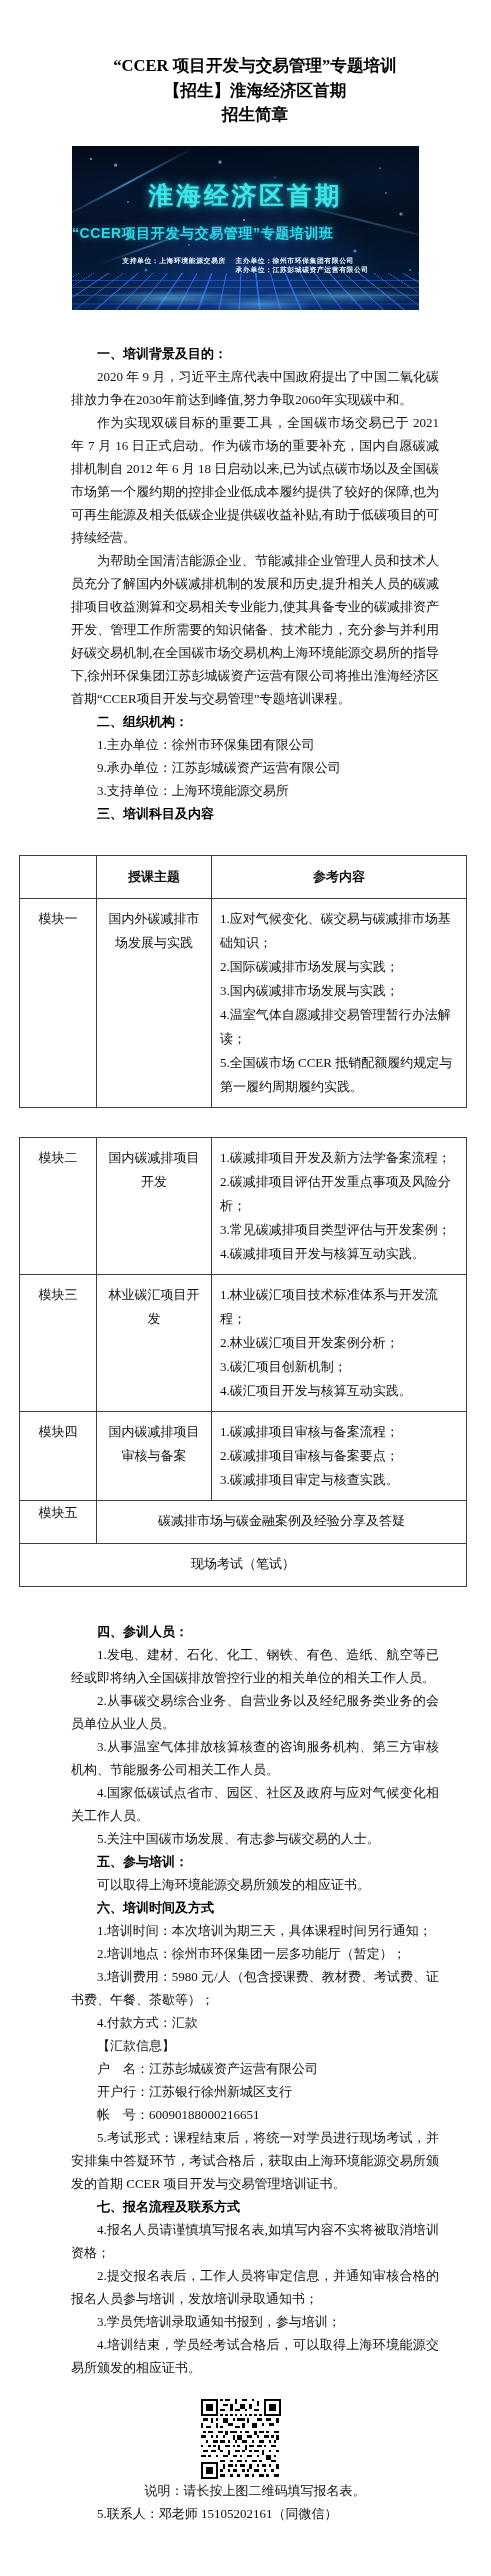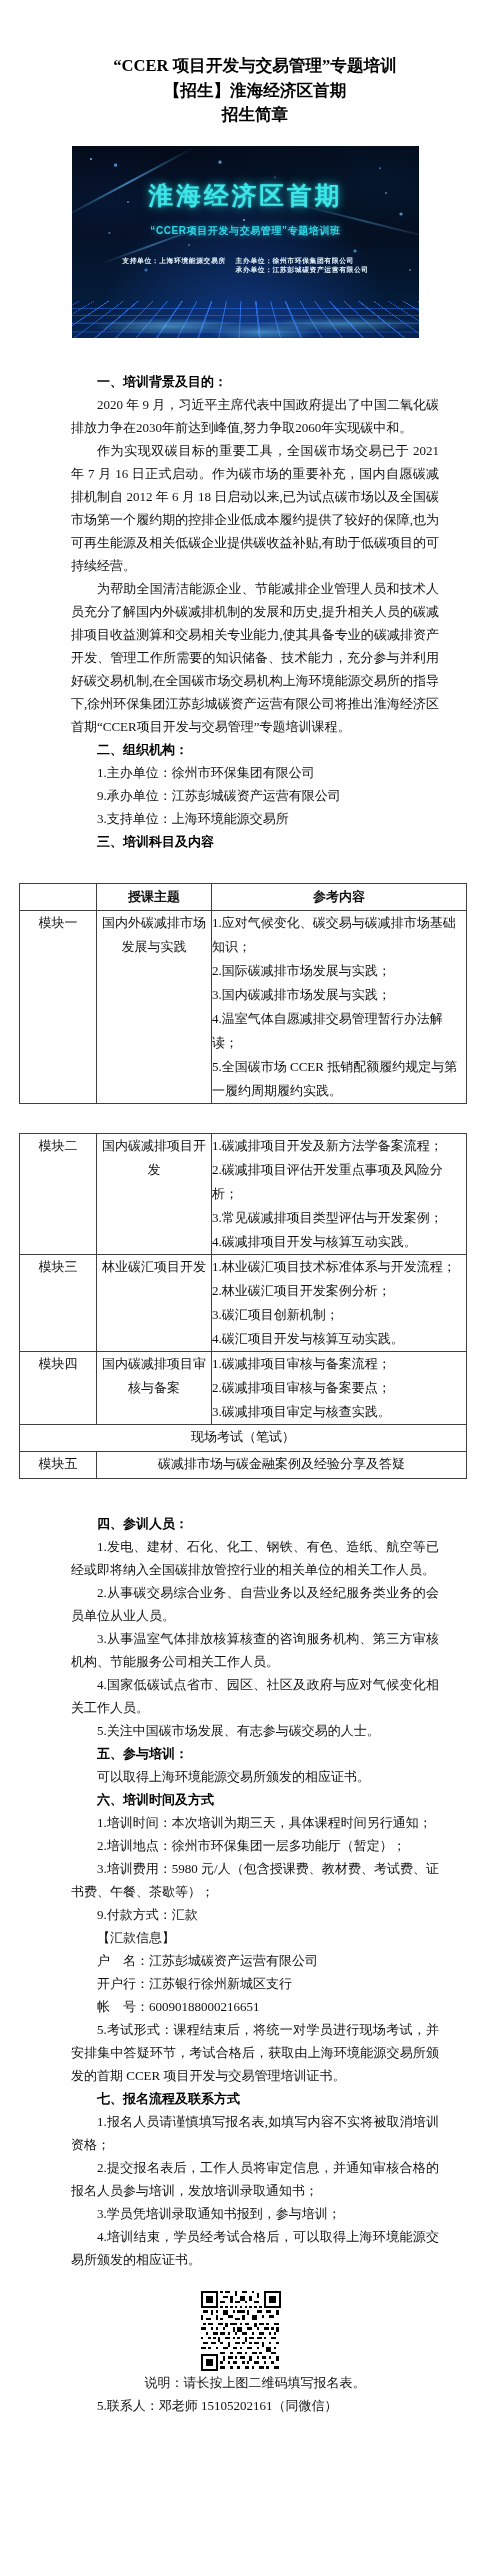--- a/index.html
+++ b/index.html
@@ -7,21 +7,21 @@
     width:491px;height:2576px;background:#ffffff;overflow:hidden;
     font-family:"Liberation Serif","DejaVu Serif",serif;color:#111;
   }
   
   .doc-title{
     margin:54px 52px 0 71px;text-align:center;
     font-size:16.6px;font-weight:bold;line-height:24.6px;color:#000;
   }
   
   .banner{
-    position:relative;width:347px;height:192px;margin:18.4px auto 0;
+    position:relative;width:347px;height:164px;margin:18.4px auto 0;
     overflow:hidden;background:
       radial-gradient(ellipse at 50% 115%, rgba(30,90,210,.55), rgba(0,0,0,0) 62%),
       radial-gradient(ellipse at 12% 30%, rgba(20,70,160,.25), rgba(0,0,0,0) 55%),
       radial-gradient(ellipse at 88% 20%, rgba(20,90,180,.2), rgba(0,0,0,0) 50%),
       linear-gradient(180deg,#010409 0%,#02070f 45%,#041b38 80%,#06224a 100%);
   }
   .streak{position:absolute;height:1.8px;border-radius:1.8px;
     background:linear-gradient(90deg,rgba(0,0,0,0),rgba(90,190,255,.65),rgba(0,0,0,0));}
   .streak.s1{width:147px;left:-18.4px;top:36px;transform:rotate(-28deg);}
   .streak.s2{width:111px;left:24.6px;top:98px;transform:rotate(-20deg);opacity:.7;}
@@ -44,39 +44,39 @@
   .floor-glow{position:absolute;left:0;right:0;bottom:0;height:39px;
     background:
       radial-gradient(ellipse at 28% 70%, rgba(120,220,255,.5), rgba(0,0,0,0) 22%),
       radial-gradient(ellipse at 55% 85%, rgba(120,220,255,.45), rgba(0,0,0,0) 20%),
       radial-gradient(ellipse at 78% 65%, rgba(120,220,255,.4), rgba(0,0,0,0) 22%),
       linear-gradient(180deg, rgba(0,0,0,0), rgba(10,40,110,.35));}
   .banner-title{position:absolute;top:38px;left:0;width:100%;text-align:center;
     font-family:"Liberation Sans","DejaVu Sans",sans-serif;font-weight:bold;
     font-size:24.6px;line-height:1;letter-spacing:3.1px;color:#3ee6ea;
     text-shadow:0 0 9.8px rgba(46,230,234,.8),0 0 2.5px rgba(46,230,234,.6);}
-  .banner-subtitle{position:absolute;top:80px;left:0;width:100%;text-align:center;
+  .banner-subtitle{position:absolute;top:80px;left:0;width:100%;
     font-family:"Liberation Sans","DejaVu Sans",sans-serif;font-weight:bold;
-    font-size:10px;line-height:1;letter-spacing:0.6px;color:#2fd8e8;
+    font-size:14px;line-height:1;letter-spacing:0.6px;color:#2fd8e8;
     text-shadow:0 0 6.1px rgba(46,214,234,.6);}
   .credits{position:absolute;top:108px;left:0;width:100%;text-align:center;}
   .credits-grid{display:inline-grid;grid-template-columns:auto auto;column-gap:9.8px;
     font-family:"Liberation Sans","DejaVu Sans",sans-serif;font-weight:bold;
     font-size:6.8px;line-height:9.2px;letter-spacing:0.6px;color:#e4f3fa;text-align:left;}
   
   .content{padding:0 52px 0 71px;font-size:13px;line-height:23px;}
   .sec-h{font-family:"Liberation Sans","DejaVu Sans",sans-serif;font-weight:bold;
     font-size:13px;line-height:23px;margin:0;text-indent:2em;color:#000;}
   .content p{margin:0;text-indent:2em;text-align:justify;}
   .mt-sec{margin-top:33px;}
   
   table.mod{border-collapse:collapse;table-layout:fixed;width:446px;
     margin-left:-52px;font-size:13px;}
   table.mod td,table.mod th{border:0.6px solid #404040;vertical-align:top;
-    font-weight:normal;padding:0;}
+    font-weight:normal;padding:8px;}
   table.mod th{height:26.4px;vertical-align:middle;text-align:center;font-weight:bold;}
   td.cell-label{text-align:center;padding-top:6.1px;line-height:24px;}
   td.cell-topic{text-align:center;padding:6.1px 13.5px 0;line-height:24px;}
   td.cell-items{padding:6.1px 4.9px 3.7px 8.6px;}
   td.cell-items p{line-height:24px;text-indent:0;text-align:left;margin:0;}
   td.cell-center{height:26px;vertical-align:middle;text-align:center;}
   .t1{margin-top:29.5px;}
   .t2{margin-top:29px;}
   
   .qr{width:80px;height:80px;margin:19.6px 0 0 130px;}
@@ -183,54 +183,54 @@
     <tr>
       <td class="cell-label">模块四</td>
       <td class="cell-topic">国内碳减排项目审核与备案</td>
       <td class="cell-items">
         <p>1.碳减排项目审核与备案流程；</p>
         <p>2.碳减排项目审核与备案要点；</p>
         <p>3.碳减排项目审定与核查实践。</p>
       </td>
     </tr>
     <tr>
-      <td class="cell-center" colspan="3">现场考试（笔试）</td>
-    </tr>
-    <tr>
       <td class="cell-label" style="padding-top:0">
         <div class="cell-center" style="border:none">模块五</div>
       </td>
       <td class="cell-center" colspan="2">碳减排市场与碳金融案例及经验分享及答疑</td>
+    </tr>
+    <tr>
+      <td class="cell-center" colspan="3">现场考试（笔试）</td>
     </tr>
   </tbody>
     </table>
 
   <h3 class="sec-h mt-sec">四、参训人员：</h3>
   <p>1.发电、建材、石化、化工、钢铁、有色、造纸、航空等已经或即将纳入全国碳排放管控行业的相关单位的相关工作人员。</p>
   <p>2.从事碳交易综合业务、自营业务以及经纪服务类业务的会员单位从业人员。</p>
   <p>3.从事温室气体排放核算核查的咨询服务机构、第三方审核机构、节能服务公司相关工作人员。</p>
   <p>4.国家低碳试点省市、园区、社区及政府与应对气候变化相关工作人员。</p>
   <p>5.关注中国碳市场发展、有志参与碳交易的人士。</p>
 
   <h3 class="sec-h">五、参与培训：</h3>
   <p>可以取得上海环境能源交易所颁发的相应证书。</p>
 
   <h3 class="sec-h">六、培训时间及方式</h3>
   <p>1.培训时间：本次培训为期三天，具体课程时间另行通知；</p>
   <p>2.培训地点：徐州市环保集团一层多功能厅（暂定）；</p>
   <p>3.培训费用：5980 元/人（包含授课费、教材费、考试费、证书费、午餐、茶歇等）；</p>
-  <p>9.付款方式：汇款</p>
+  <p>4.付款方式：汇款</p>
   <p>【汇款信息】</p>
   <p>户　名：江苏彭城碳资产运营有限公司</p>
   <p>开户行：江苏银行徐州新城区支行</p>
   <p>帐　号：60090188000216651</p>
   <p>5.考试形式：课程结束后，将统一对学员进行现场考试，并安排集中答疑环节，考试合格后，获取由上海环境能源交易所颁发的首期 CCER 项目开发与交易管理培训证书。</p>
 
   <h3 class="sec-h">七、报名流程及联系方式</h3>
-  <p class="gap-top">1.报名人员请谨慎填写报名表,如填写内容不实将被取消培训资格；</p>
+  <p class="gap-top">4.报名人员请谨慎填写报名表,如填写内容不实将被取消培训资格；</p>
   <p>2.提交报名表后，工作人员将审定信息，并通知审核合格的报名人员参与培训，发放培训录取通知书；</p>
   <p>3.学员凭培训录取通知书报到，参与培训；</p>
   <p>4.培训结束，学员经考试合格后，可以取得上海环境能源交易所颁发的相应证书。</p>
 
   <div class="qr">
     <svg viewBox="0 0 33 33" xmlns="http://www.w3.org/2000/svg" shape-rendering="crispEdges">
       <rect x="0" y="0" width="33" height="33" fill="#ffffff"></rect>
       <g fill="#000000">
         <rect x="0" y="0" width="7" height="7"></rect>
           <rect x="26" y="0" width="7" height="7"></rect>

